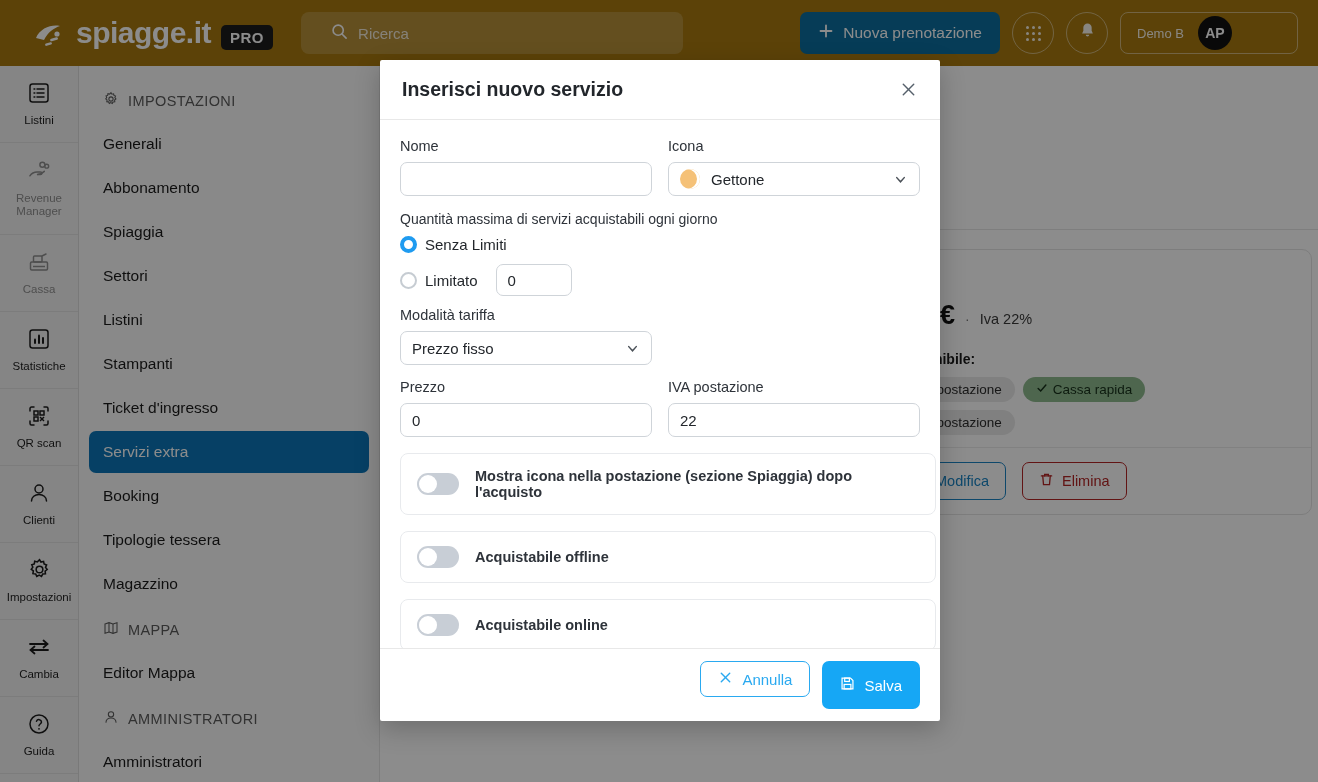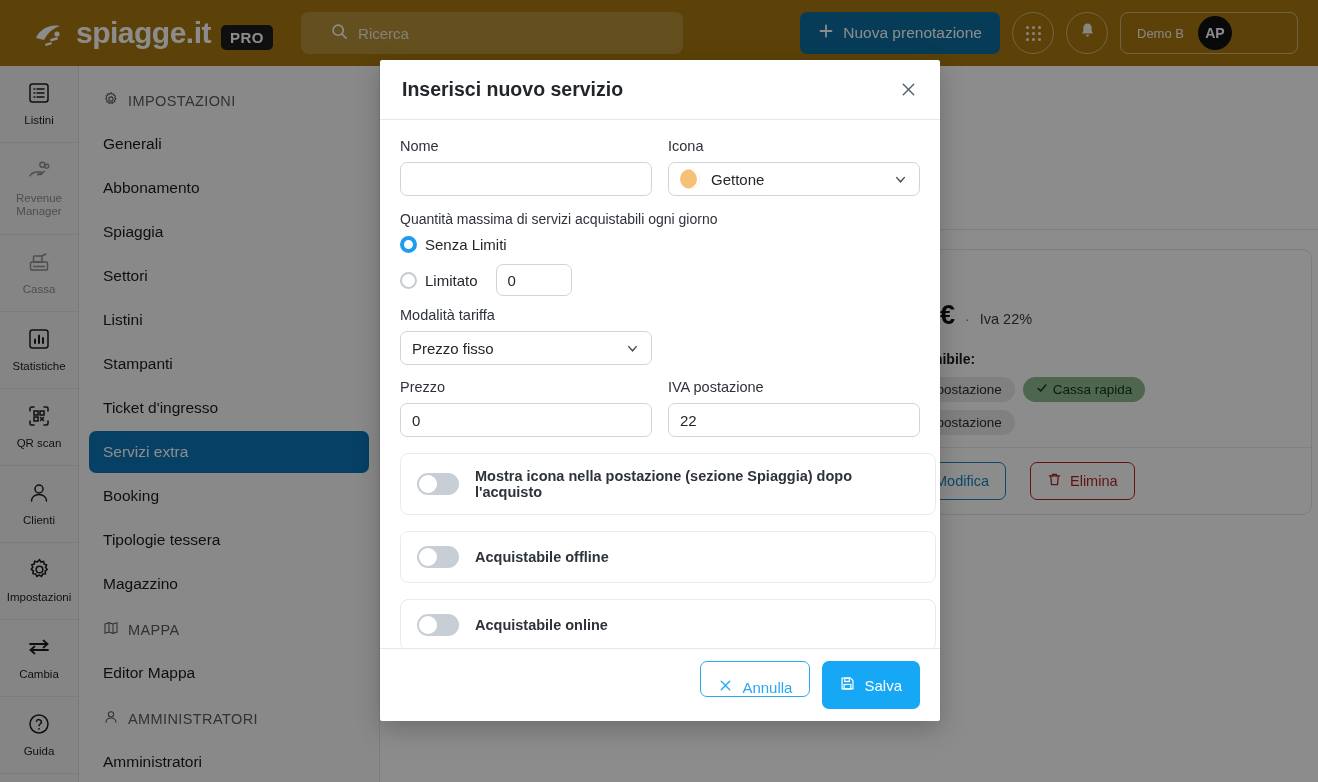--- a/index.html
+++ b/index.html
@@ -156,21 +156,21 @@
   .svc-sub { font-size: 14px; font-weight: bold; color: #1b1b1b; margin-bottom: 10px; }
   .chips { display: flex; flex-wrap: wrap; gap: 8px; }
   .chip {
     background: #e9e9e9; color: #2c2c2c;
     border-radius: 14px; padding: 5px 13px; font-size: 13.5px;
     white-space: nowrap;
   }
   .chip.green { background: #8fba8f; color: #17301a; display:flex; align-items:center; gap:5px; }
   .svc-foot {
     border-top: 1px solid #ececec;
-    padding: 14px 22px; display: flex; gap: 24px; align-items: center;
+    padding: 14px 22px; display: flex; gap: 16px; align-items: center;
   }
   .btn-outline {
     border-radius: 7px; background: #fff;
     padding: 9px 16px; font-size: 14.5px;
     display: flex; align-items: center; gap: 8px; cursor: pointer;
   }
   .btn-edit { border: 1px solid #1a84c4; color: #1a84c4; }
   .btn-del { border: 1px solid #b32626; color: #b32626; }
 
   
@@ -251,21 +251,21 @@
   }
   .toggle-label { font-size: 14.5px; font-weight: bold; color: #2e333a; }
   .modal-foot {
     border-top: 1px solid #e8e8e8;
     padding: 12px 20px; display: flex; justify-content: flex-end; gap: 12px;
     flex: 0 0 auto;
   }
   .btn-cancel {
     border: 1px solid #2aa9f0; color: #2aa9f0; background: #fff;
     border-radius: 7px; height: 36px; padding: 0 17px;
-    display: flex; align-items: flex-end; gap: 9px; font-size: 15px; cursor: pointer;
+    display: flex; align-items: center; gap: 9px; font-size: 15px; cursor: pointer;
     font-family: "Liberation Sans", sans-serif;
   }
   .btn-save {
     border: none; background: #16a7f5; color: #fff;
     border-radius: 7px; height: 48px; padding: 0 18px;
     display: flex; align-items: center; gap: 9px; font-size: 15px; cursor: pointer;
     font-family: "Liberation Sans", sans-serif;
   }
 </style>
 </head>

